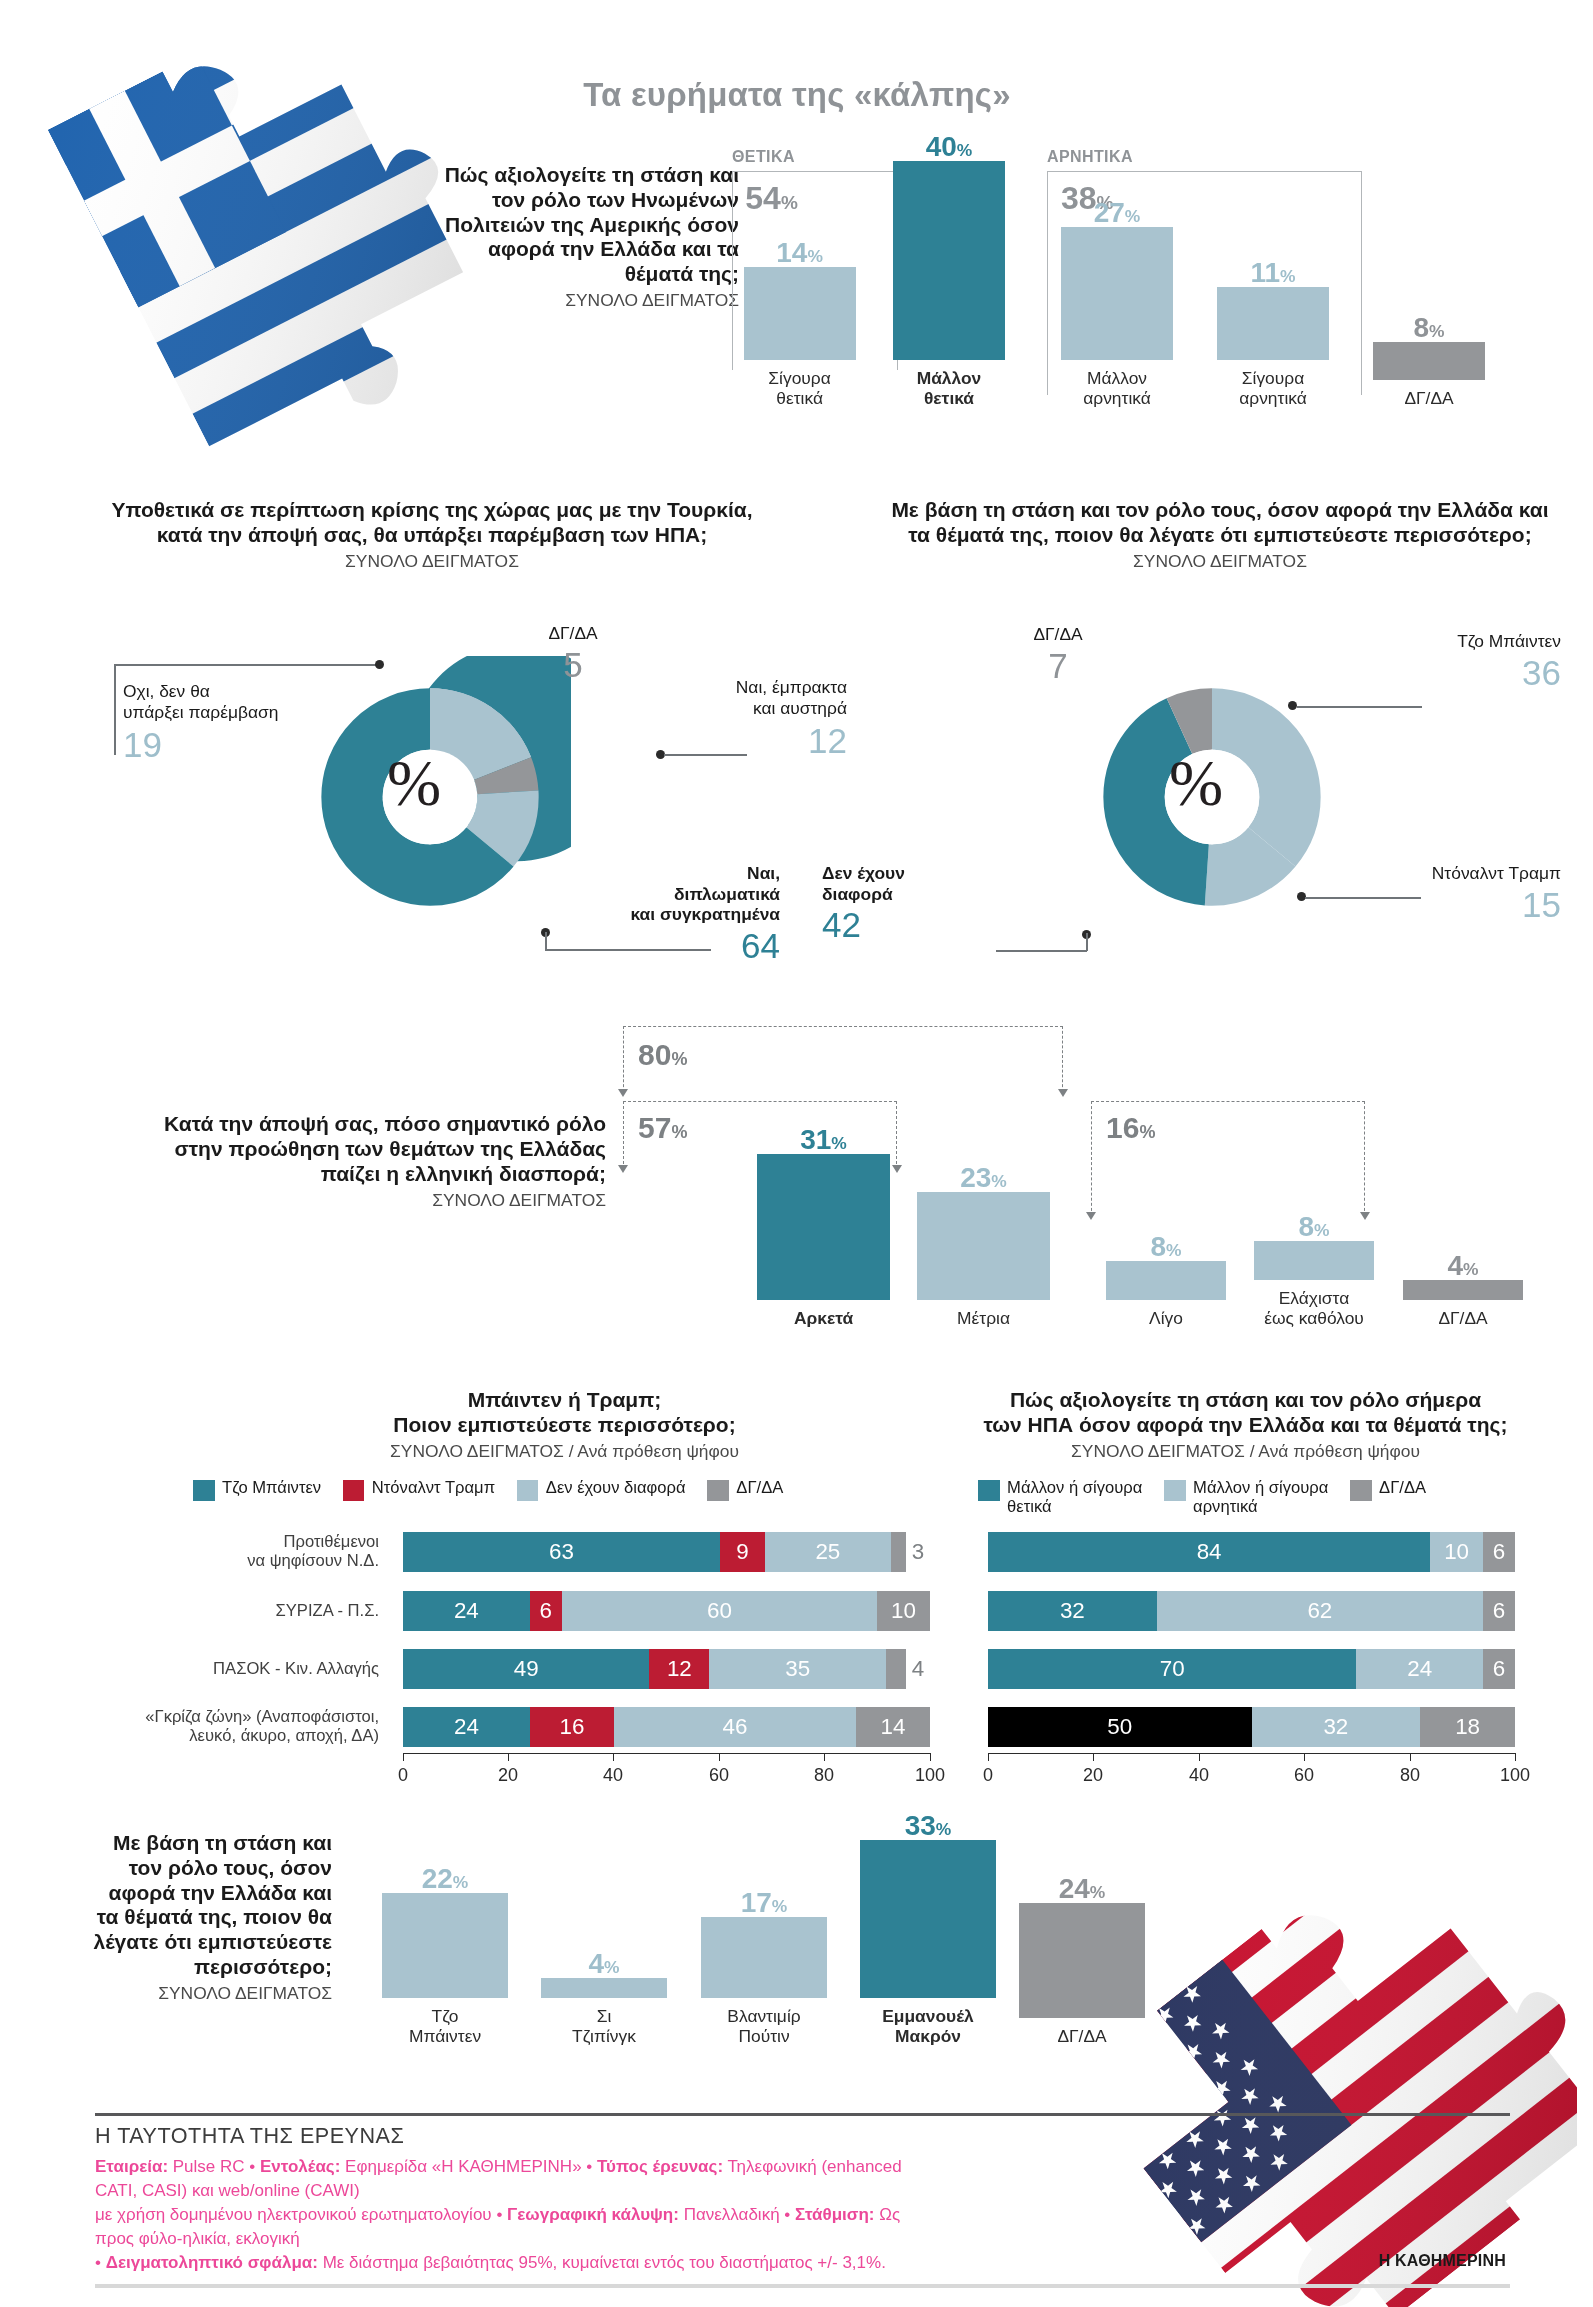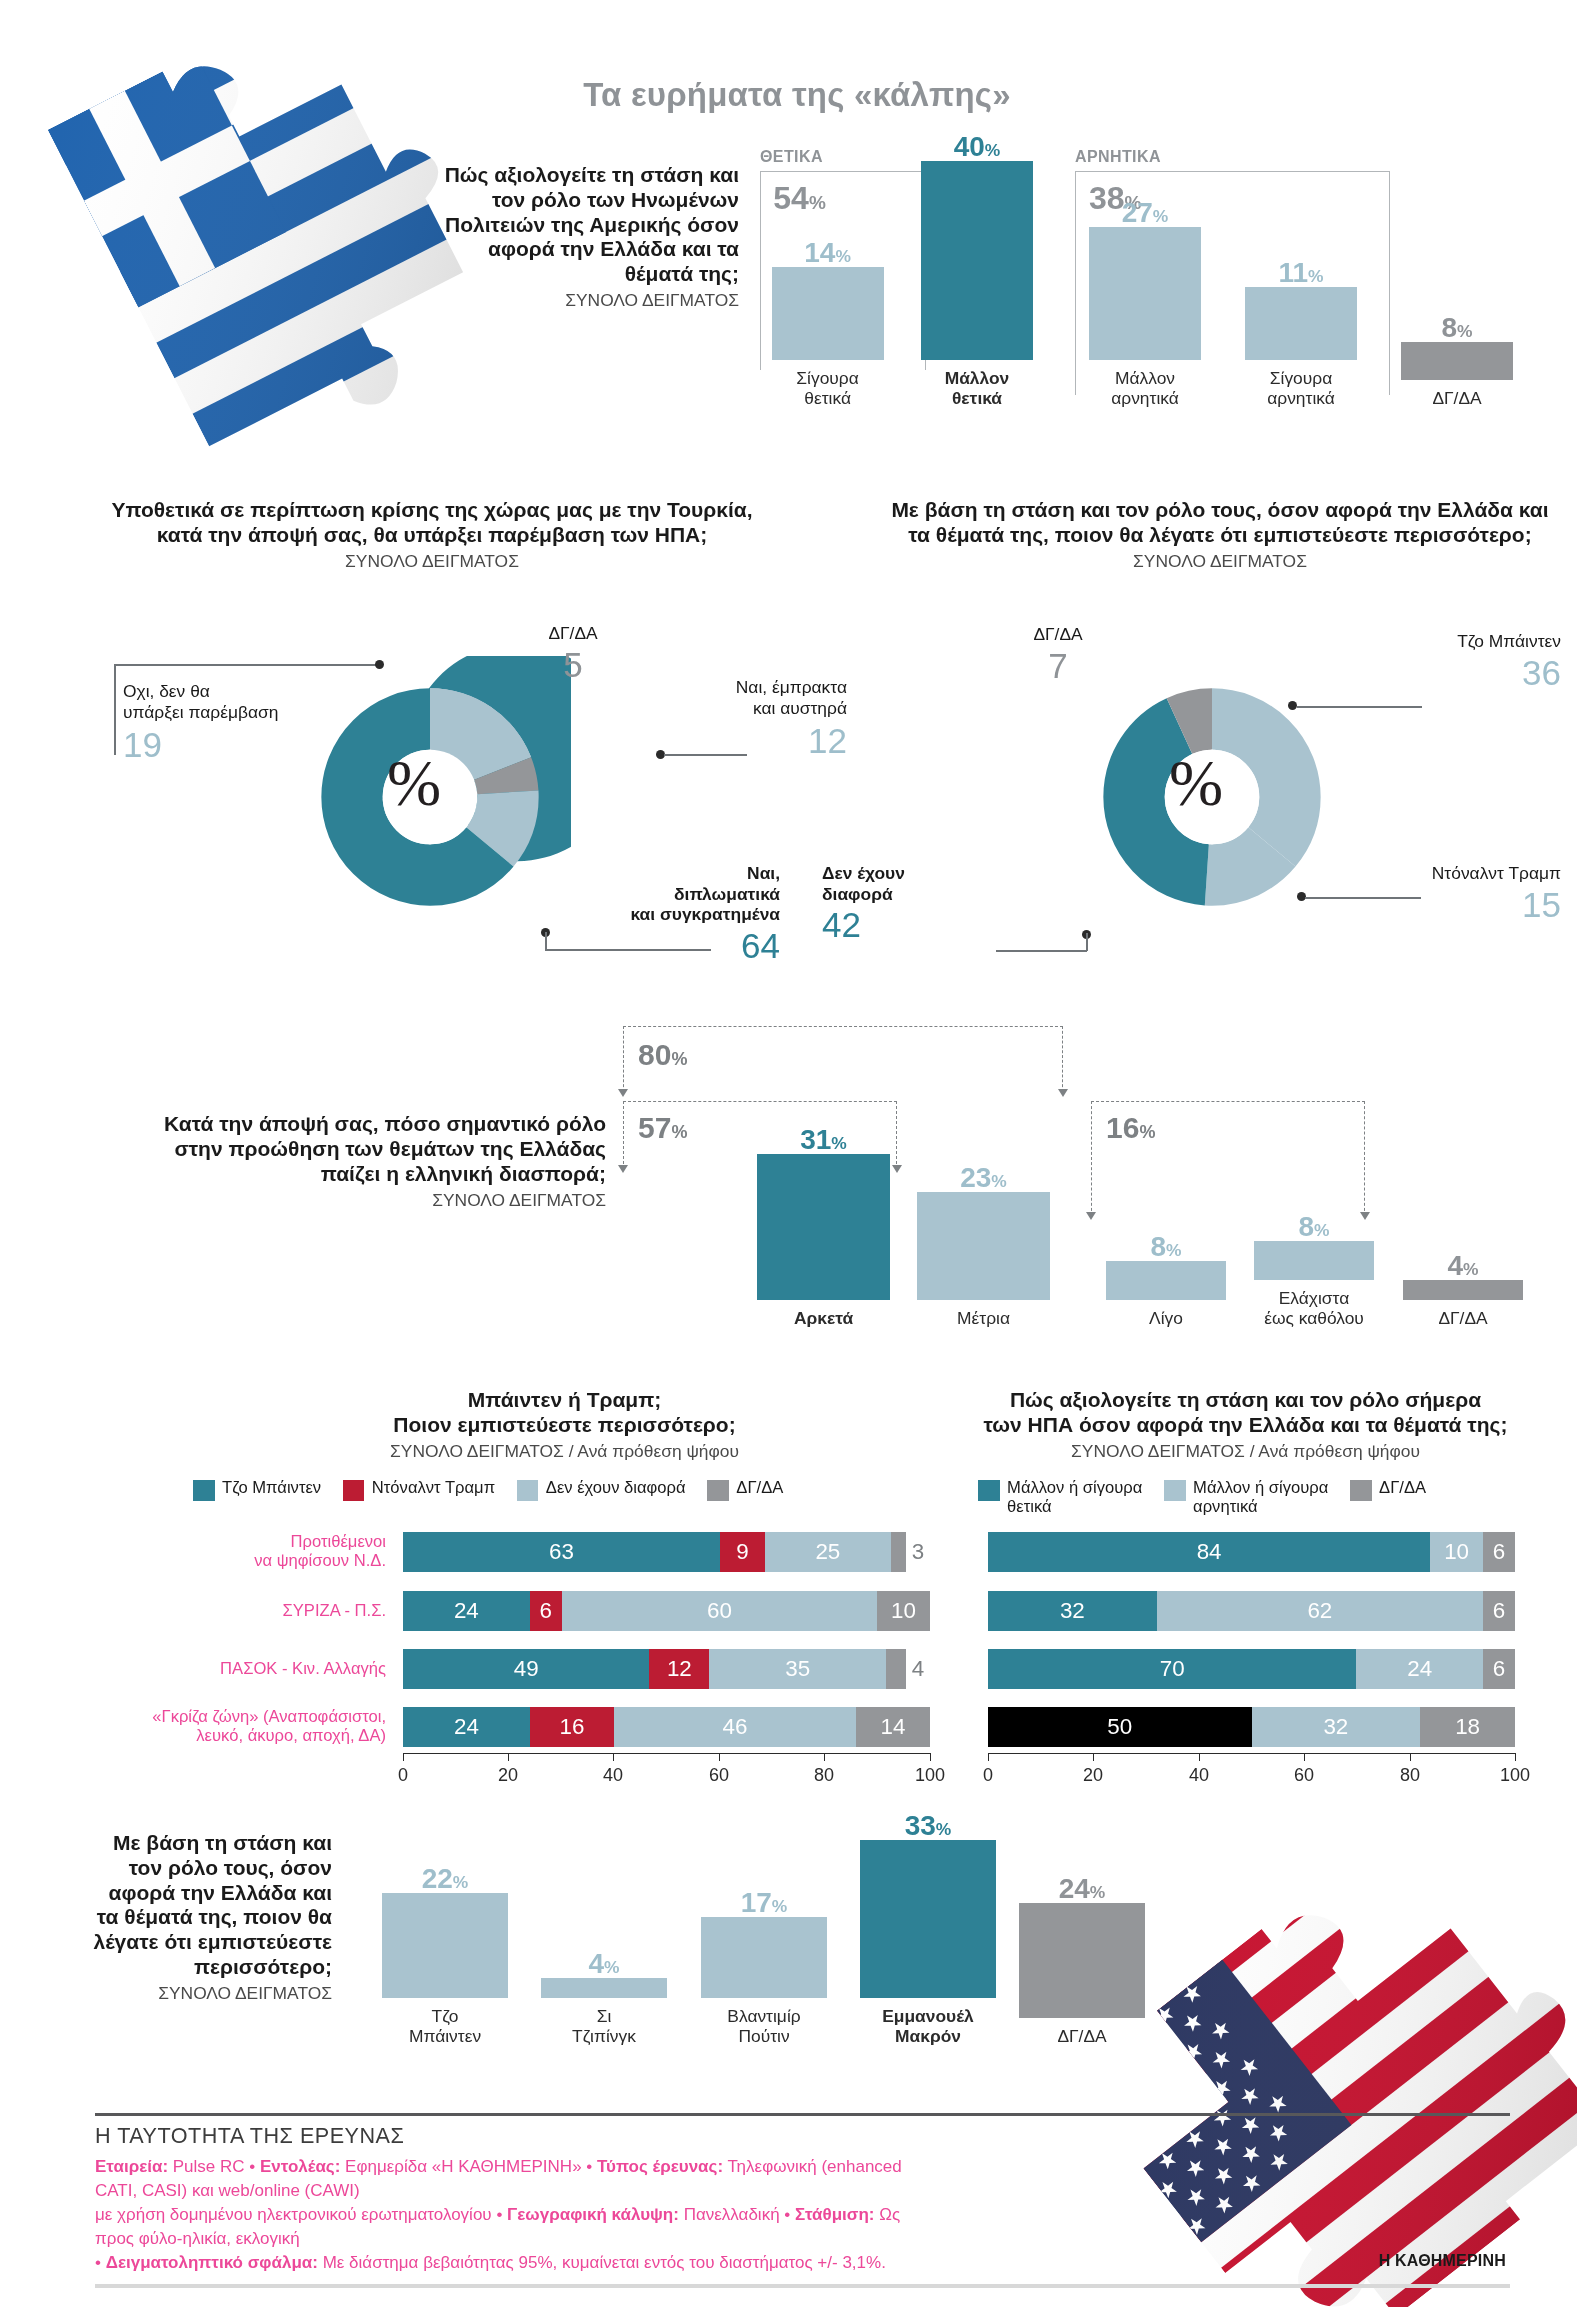--- a/index.html
+++ b/index.html
@@ -28,21 +28,21 @@
 
   
   .qtitle { font-weight: bold; font-size: 21px; line-height: 1.18; color: #1a1a1a; }
   .qsub   { font-size: 17.4px; color: #4a4a4a; line-height: 1.2; margin-top: 3.3px; }
 
   
   #sec1-question {
     position: absolute; left: 432px; top: 163px; width: 307px;
     text-align: right;
   }
-  #sec1-chart { position: absolute; left: 760px; top: 148px; width: 797px; height: 315px; text-decoration: underline; }
+  #sec1-chart { position: absolute; left: 732px; top: 148px; width: 797px; height: 315px; text-decoration: underline; }
   .group-label {
     position: absolute; font-size: 16px; font-weight: bold;
     color: #8f9397; letter-spacing: 0.4px;
   }
   .bracket {
     position: absolute; border: 1.7px solid #b2b6b9;
     border-bottom: none;
   }
   .bar-col { position: absolute; bottom: 0; text-align: center; }
   .bar-val {
@@ -80,22 +80,22 @@
 
   
   .stack-head { position: absolute; text-align: center; }
   .legend { position: absolute; display: flex; align-items: flex-start; gap: 0; font-size: 16.6px; }
   .legend-item { display: flex; align-items: flex-start; gap: 7.5px; margin-right: 21.6px; }
   .swatch { width: 21.6px; height: 21.6px; flex: 0 0 21.6px; margin-top: 0.8px; }
   .legend-label { line-height: 1.12; color: #1a1a1a; }
 
   .srow { position: absolute; display: flex; align-items: center; height: 40px; }
   .srow-label {
-    position: absolute; right: 100%; padding-right: 17px; text-align: right;
-    font-size: 16.6px; line-height: 1.12; color: #ec4899; width: 274px;
+    position: absolute; right: 100%; padding-right: 24px; text-align: right;
+    font-size: 16.6px; line-height: 1.12; color: #404040; width: 274px;
   }
   .seg {
     height: 40px; display: flex; align-items: center; justify-content: center;
     color: #ffffff; font-size: 22.4px;
   }
   .seg.outside { color: #7d8184; background: none !important; }
   .axis { position: absolute; height: 0.8px; background: #2b2b2b; }
   .tick { position: absolute; width: 0.8px; height: 8.3px; background: #2b2b2b; }
   .tick-lab { position: absolute; font-size: 18px; color: #2b2b2b; transform: translateX(-50%); }
 

